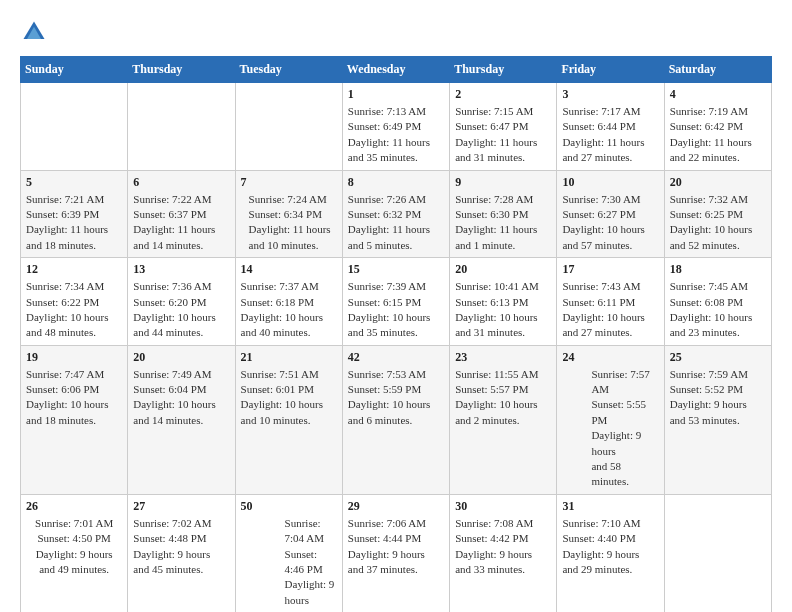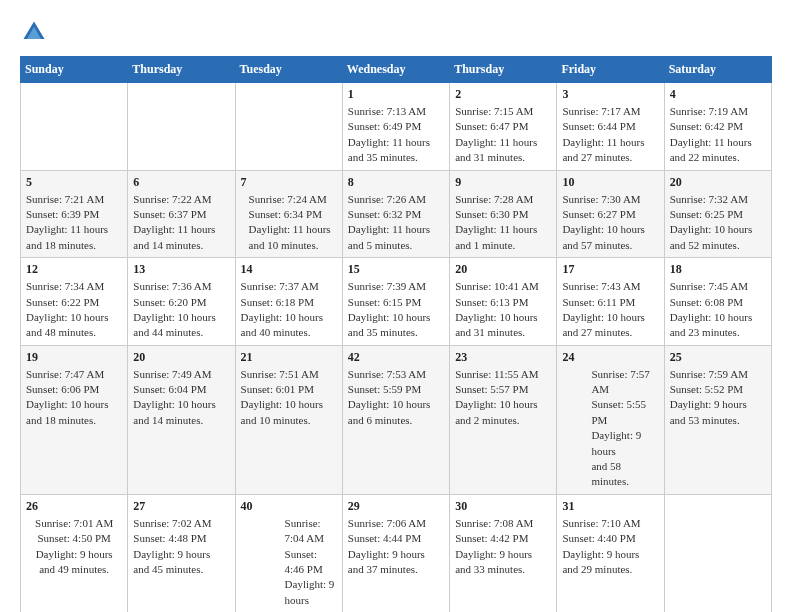--- a/index.html
+++ b/index.html
@@ -332,21 +332,21 @@
 and 49 minutes.</div>
           </td>
           <td>
             <div class="day-number">27</div>
             <div class="day-info" style="white-space: pre-line;">Sunrise: 7:02 AM
 Sunset: 4:48 PM
 Daylight: 9 hours
 and 45 minutes.</div>
           </td>
           <td>
-            <div class="day-number">40</div>
+            <div class="day-number">50</div>
             <div class="day-info" style="white-space: pre-line; margin-left: 44px;">Sunrise: 7:04 AM
 Sunset: 4:46 PM
 Daylight: 9 hours
 and 41 minutes.</div>
           </td>
           <td>
             <div class="day-number">29</div>
             <div class="day-info" style="white-space: pre-line;">Sunrise: 7:06 AM
 Sunset: 4:44 PM
 Daylight: 9 hours

